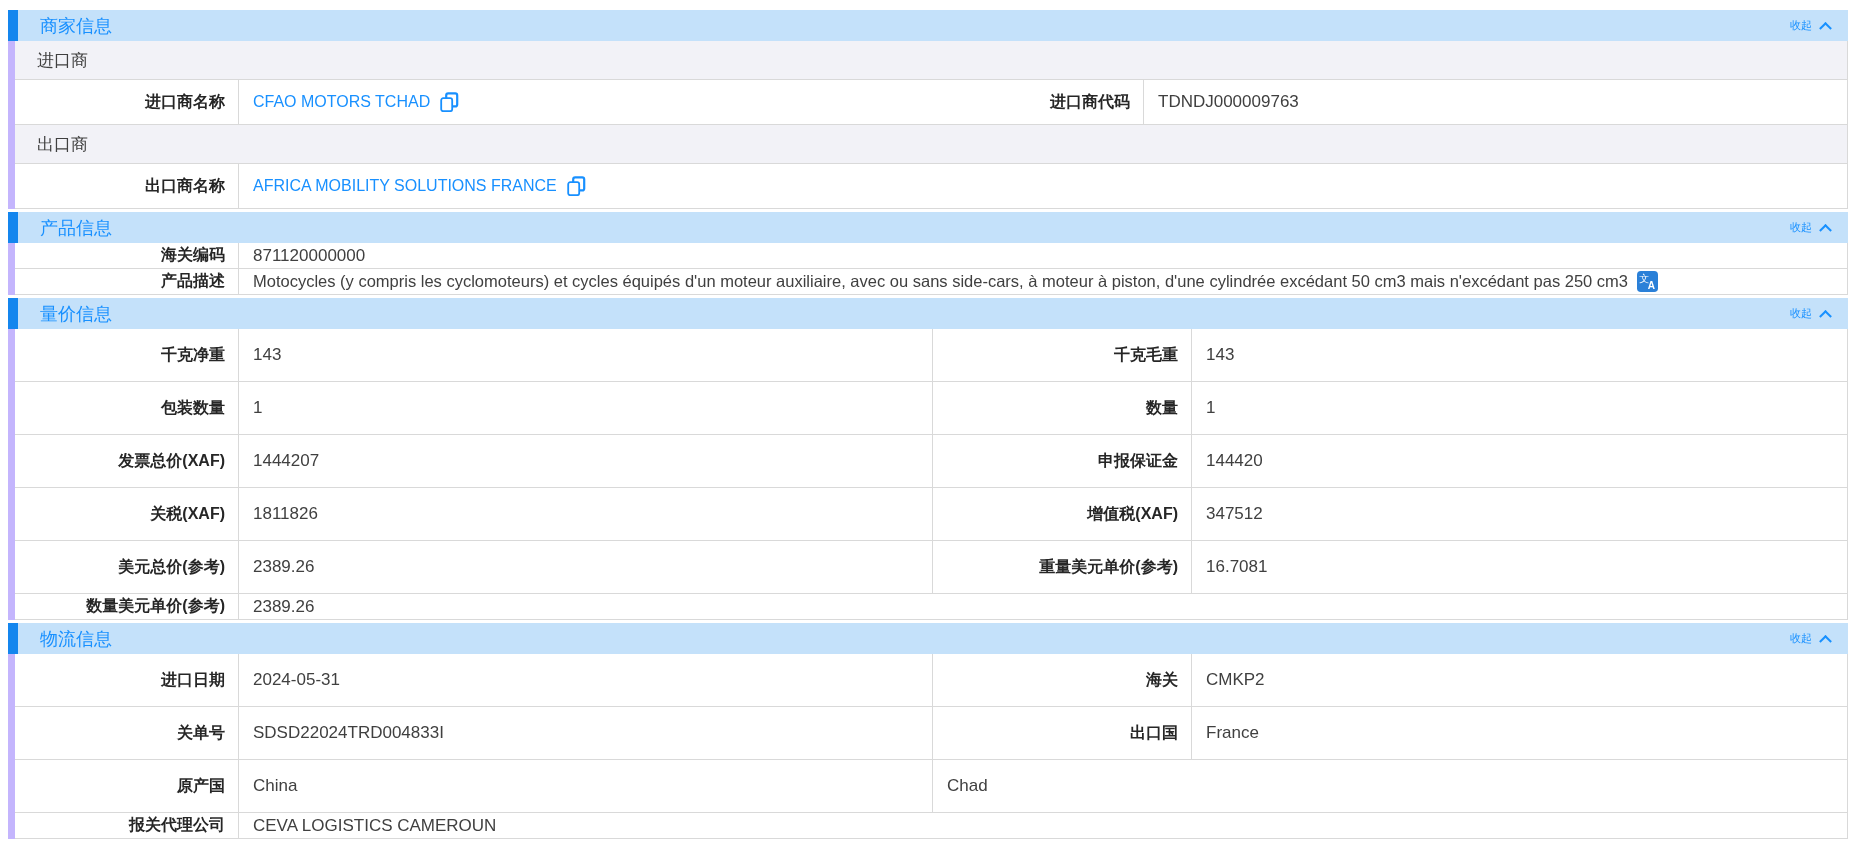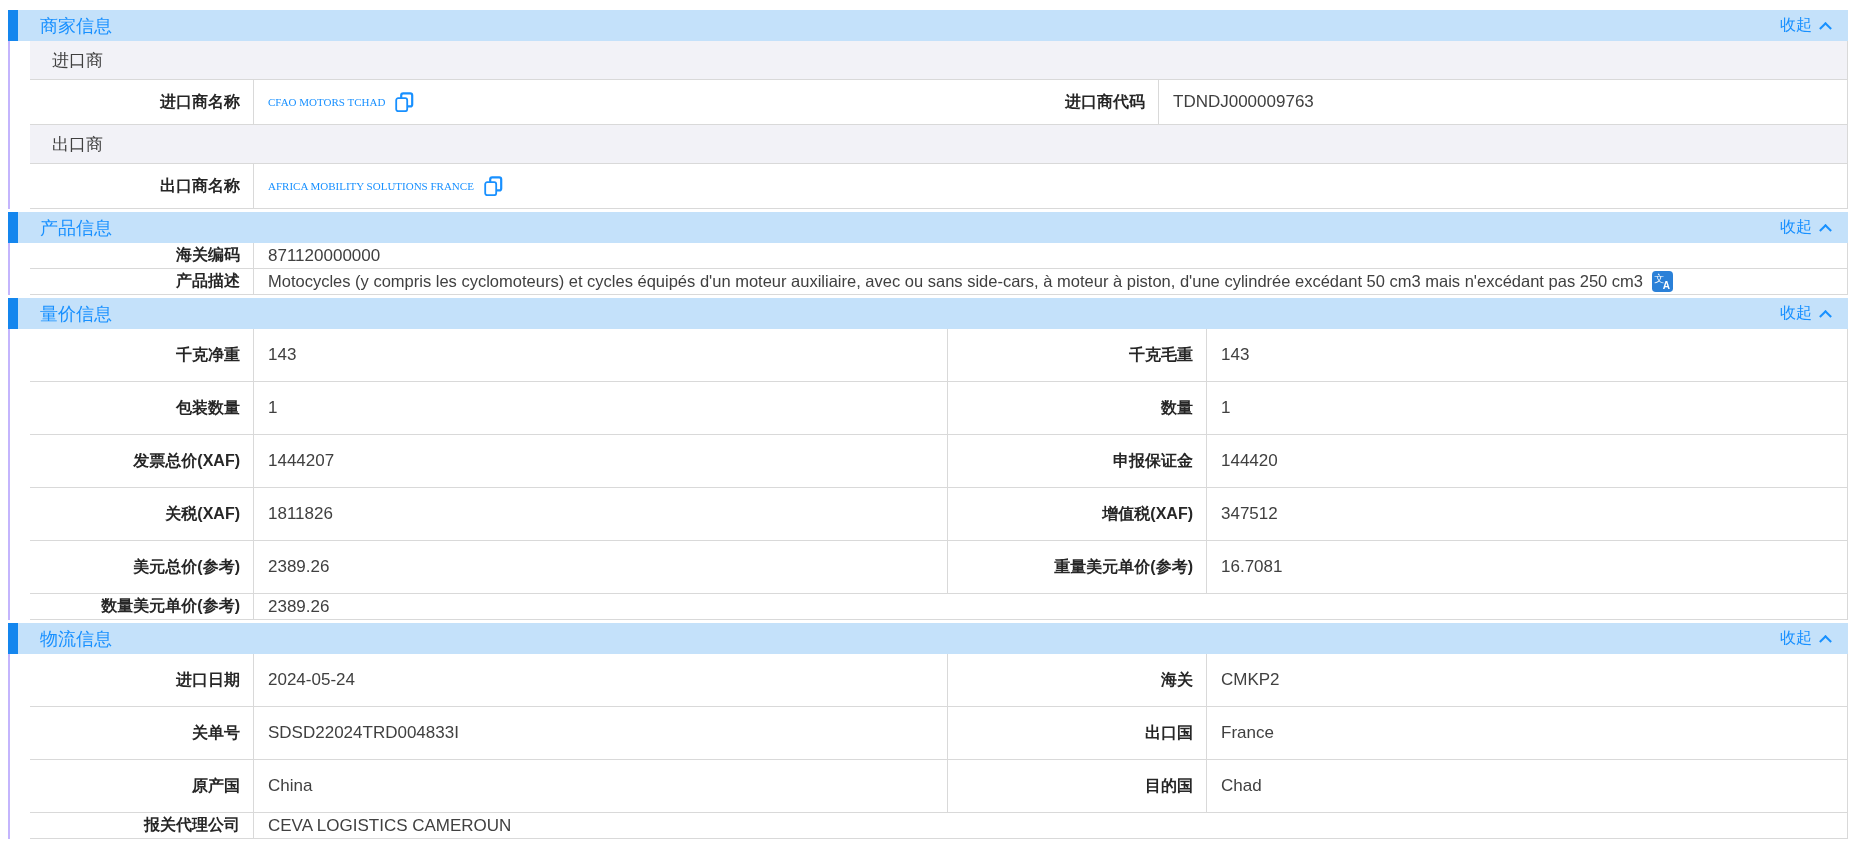--- a/index.html
+++ b/index.html
@@ -12,49 +12,49 @@
   .sec-header {
     position: relative; height: 31px; background: #c4e1fa;
     display: flex; align-items: center; justify-content: space-between;
     padding: 0 18px 0 32px;
   }
   .sec-accent {
     position: absolute; left: 0; top: 0; bottom: 0; width: 10px; background: #1486ee;
   }
   .sec-title { color: #1890ff; font-size: 18px; }
   .collapse-btn {
-    color: #1890ff; font-size: 16px; cursor: pointer;
+    color: #1890ff; font-size: 11px; cursor: pointer;
     display: flex; align-items: center; gap: 9px; background: none; border: none;
     font-family: inherit;
   }
   .chevron-up {
     display: inline-block; width: 9px; height: 9px;
     border-left: 2px solid #1890ff; border-top: 2px solid #1890ff;
     transform: rotate(45deg) translate(2px,2px);
   }
 
-  .tbl { border-left: 2px solid #c4b5fd; border-right: 1px solid #d9d9d9; padding-left: 20px; }
+  .tbl { border-left: 7px solid #c4b5fd; border-right: 1px solid #d9d9d9; }
   .trow { display: grid; border-bottom: 1px solid #d9d9d9; align-items: stretch; }
   .r-merchant { grid-template-columns: 224px 673px 232px 1fr; height: 45px; }
   .r-pair     { grid-template-columns: 224px 694px 259px 1fr; height: 53px; }
   .r-wide     { grid-template-columns: 224px 1fr; height: 26px; }
   .r-wide.tall{ height: 45px; }
   .r-sub      { grid-template-columns: 1fr; height: 39px; background: #f2f2f7; }
 
   .cell { display: flex; align-items: center; overflow: hidden; }
   .lbl {
     justify-content: flex-end; padding-right: 13px;
     font-weight: bold; color: #262626; font-size: 16px;
     border-right: 1px solid #d9d9d9; text-align: right;
   }
   .val { padding-left: 14px; color: #404040; font-size: 17px; }
   .val.mid { border-right: 1px solid #d9d9d9; }
   .subhead { padding-left: 22px; color: #404040; font-size: 17px; }
 
-  .link { color: #1890ff; font-size: 11px; text-decoration: none; cursor: pointer; font-family: Liberation Serif, serif; }
+  .link { color: #1890ff; font-size: 16px; text-decoration: none; cursor: pointer; }
   .copy-icon { margin-left: 9px; cursor: pointer; display: inline-flex; flex: 0 0 auto; }
   .desc { font-size: 16.5px; white-space: nowrap; }
   .translate-icon { margin-left: 9px; cursor: pointer; display: inline-flex; flex: 0 0 auto; }
 </style>
 </head>
 <body>
 
 <div class="page">
 
   <div class="section">
@@ -184,34 +184,33 @@
       <span class="sec-accent"></span>
       <span class="sec-title">物流信息</span>
       <button class="collapse-btn">
         <span>收起</span>
         <span class="chevron-up"></span>
       </button>
     </div>
     <div class="tbl">
       <div class="trow r-pair">
         <div class="cell lbl">进口日期</div>
-        <div class="cell val mid">2024-05-24</div>
+        <div class="cell val mid">2024-05-31</div>
         <div class="cell lbl">海关</div>
         <div class="cell val">CMKP2</div>
       </div>
       <div class="trow r-pair">
         <div class="cell lbl">关单号</div>
         <div class="cell val mid">SDSD22024TRD004833I</div>
         <div class="cell lbl">出口国</div>
         <div class="cell val">France</div>
       </div>
       <div class="trow r-pair">
         <div class="cell lbl">原产国</div>
         <div class="cell val mid">China</div>
-        <div class="cell lbl">目的国</div>
         <div class="cell val">Chad</div>
       </div>
       <div class="trow r-wide">
         <div class="cell lbl">报关代理公司</div>
         <div class="cell val">CEVA LOGISTICS CAMEROUN</div>
       </div>
     </div>
   </div>
 
 </div>

